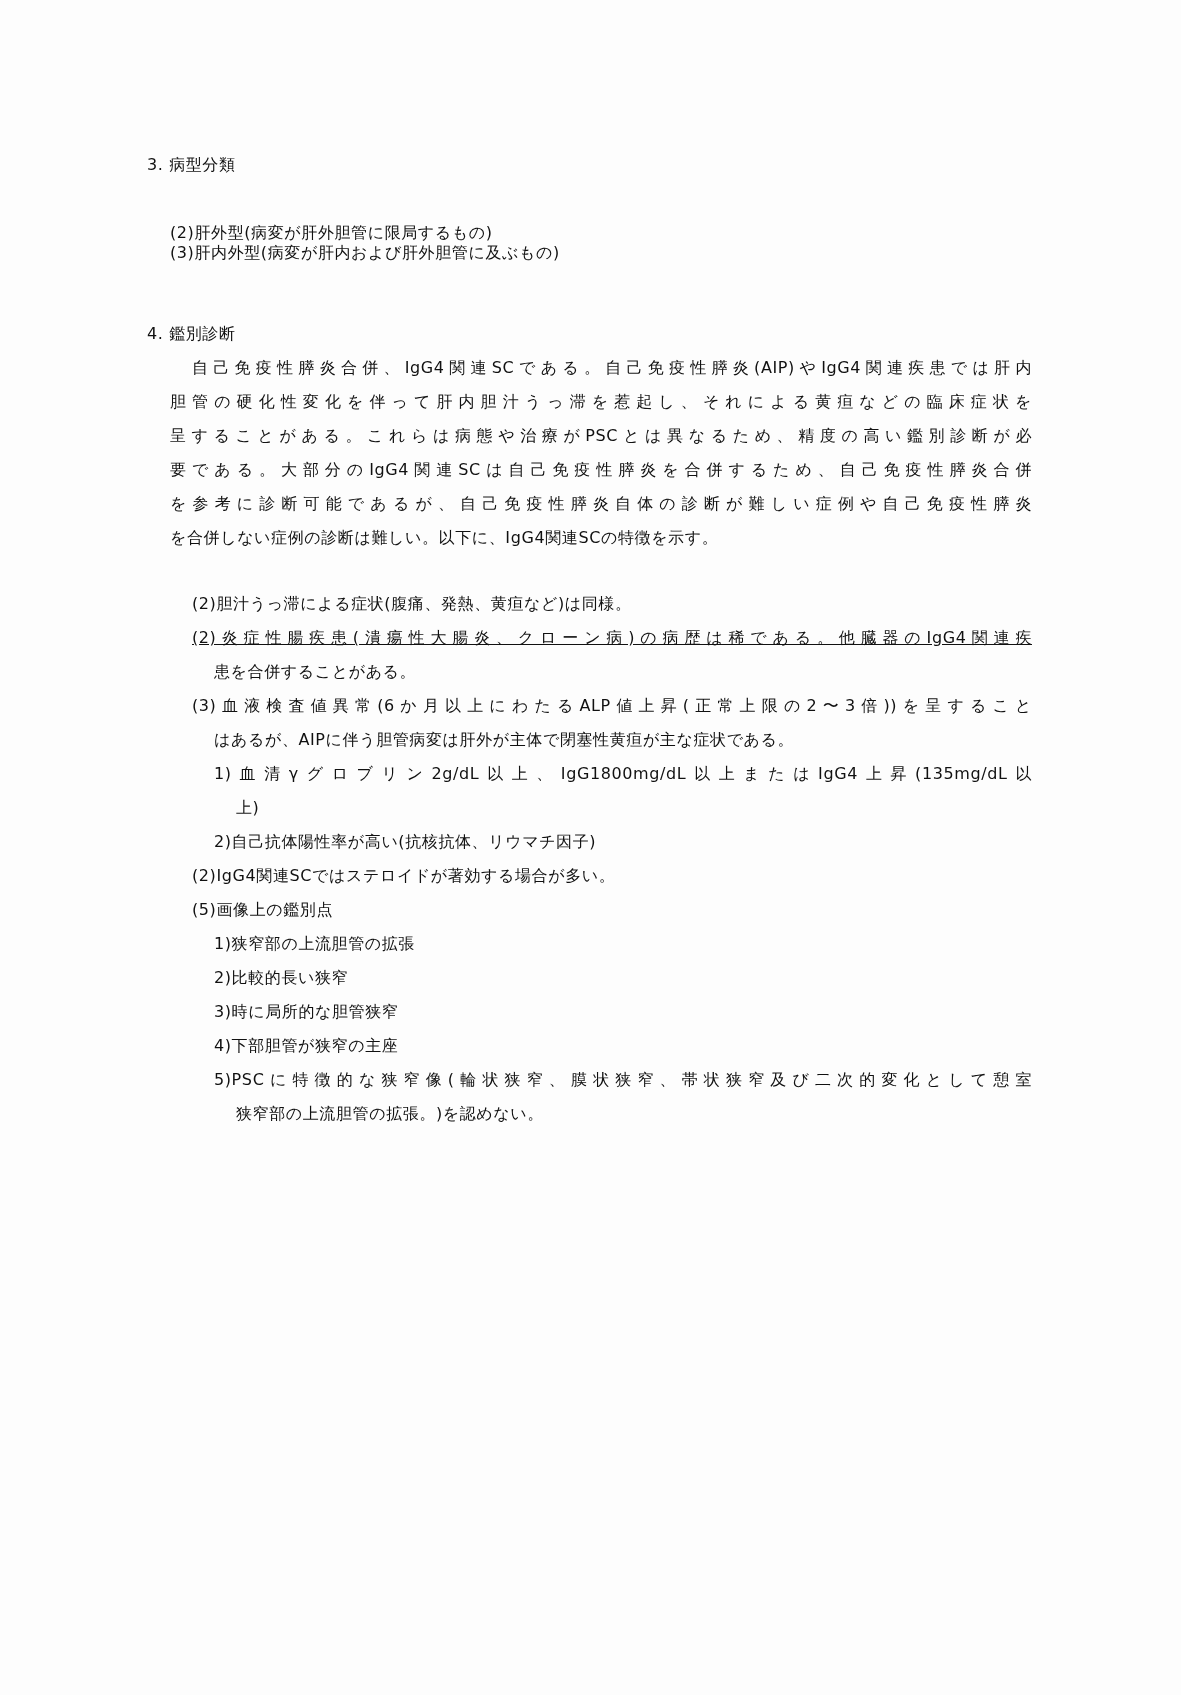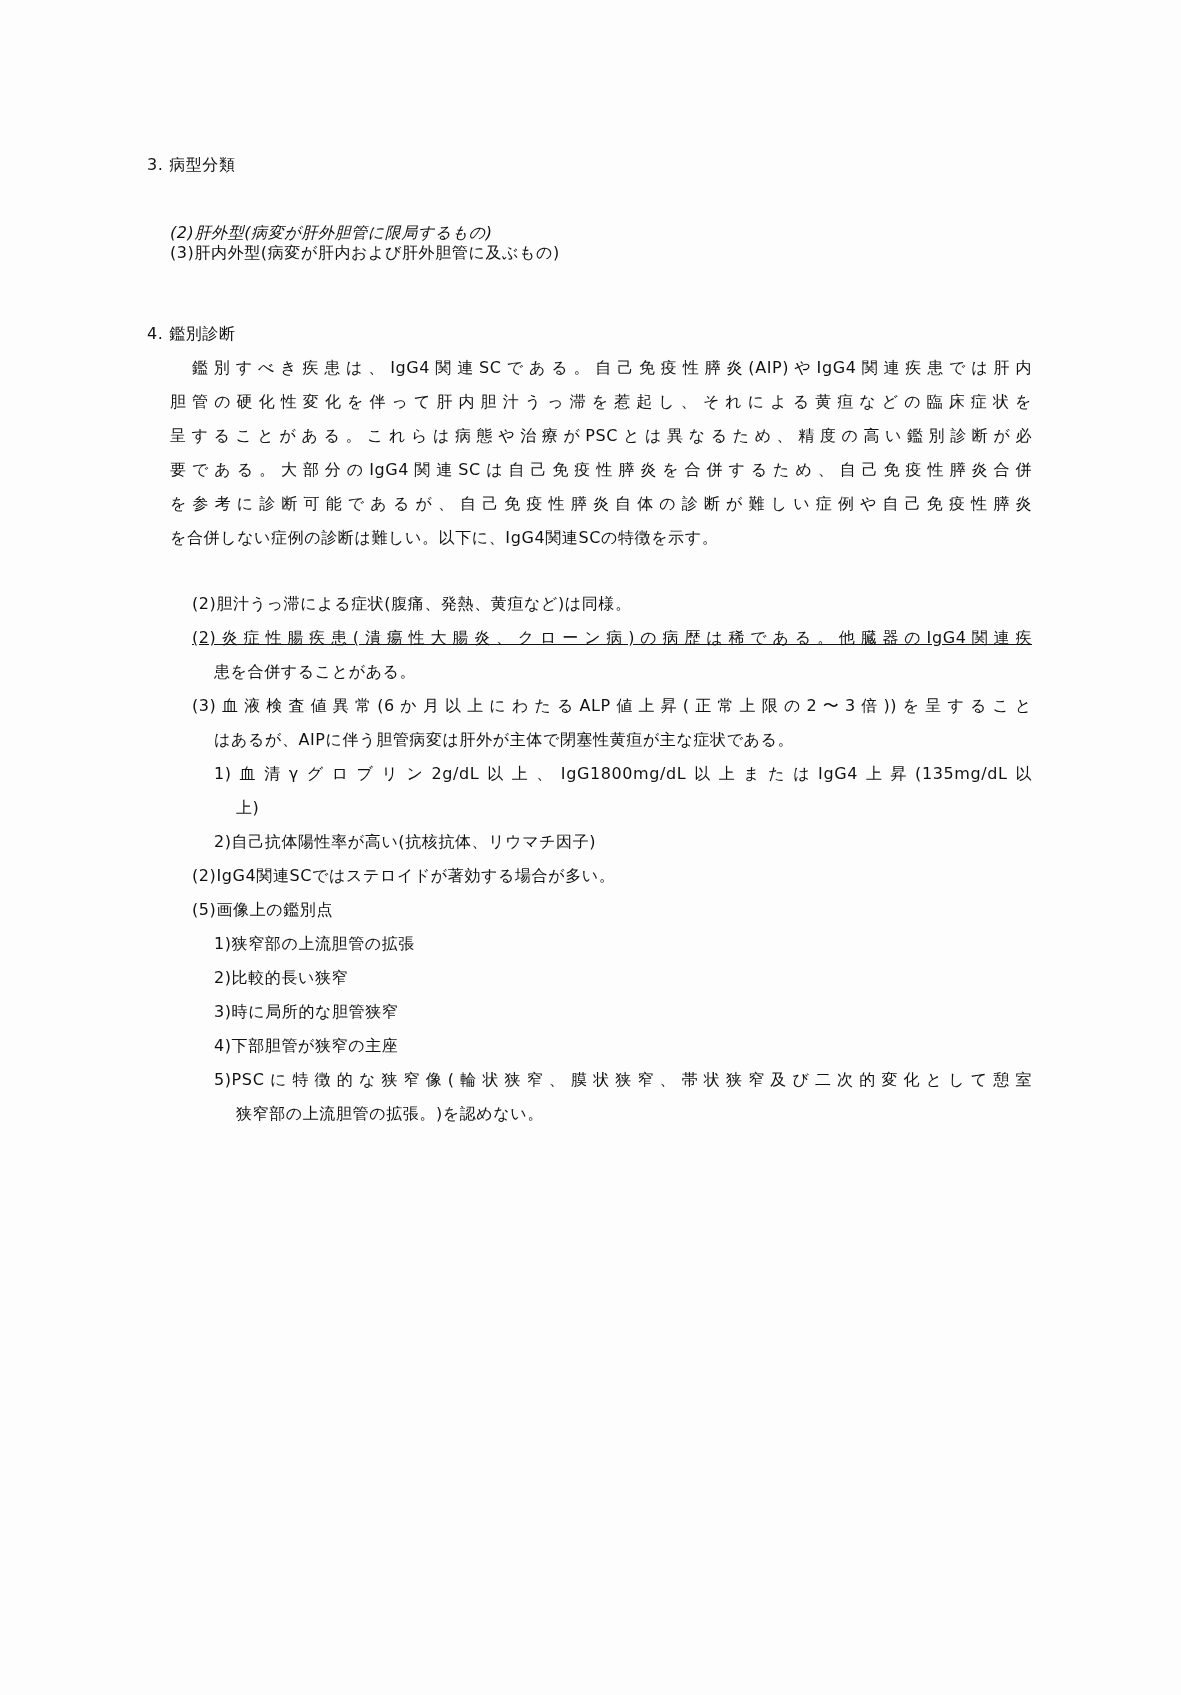--- a/index.html
+++ b/index.html
@@ -24,27 +24,27 @@
     text-align-last: justify;
     white-space: normal;
   }
 </style>
 </head>
 <body>
 
 <div class="page">
 
   <div class="line" style="left:147px; top:153px;">3. 病型分類</div>
-  <div class="line" style="left:170px; top:221px;font-style:italic;">(2)肝外型(病変が肝外胆管に限局するもの)</div>
+  <div class="line" style="left:170px; top:221px;">(2)肝外型(病変が肝外胆管に限局するもの)</div>
   <div class="line" style="left:170px; top:241px;">(3)肝内外型(病変が肝内および肝外胆管に及ぶもの)</div>
 
   <div class="line" style="left:147px; top:322px;">4. 鑑別診断</div>
 
   <div>
-    <div class="line just" style="left:192px; top:356px; width:840px;">鑑別すべき疾患は、IgG4関連SCである。自己免疫性膵炎(AIP)やIgG4関連疾患では肝内</div>
+    <div class="line just" style="left:192px; top:356px; width:840px;">自己免疫性膵炎合併、IgG4関連SCである。自己免疫性膵炎(AIP)やIgG4関連疾患では肝内</div>
     <div class="line just" style="left:170px; top:390px; width:862px;">胆管の硬化性変化を伴って肝内胆汁うっ滞を惹起し、それによる黄疸などの臨床症状を</div>
     <div class="line just" style="left:170px; top:424px; width:862px;">呈することがある。これらは病態や治療がPSCとは異なるため、精度の高い鑑別診断が必</div>
     <div class="line just" style="left:170px; top:458px; width:862px;">要である。大部分のIgG4関連SCは自己免疫性膵炎を合併するため、自己免疫性膵炎合併</div>
     <div class="line just" style="left:170px; top:492px; width:862px;">を参考に診断可能であるが、自己免疫性膵炎自体の診断が難しい症例や自己免疫性膵炎</div>
     <div class="line" style="left:170px; top:526px;">を合併しない症例の診断は難しい。以下に、IgG4関連SCの特徴を示す。</div>
   </div>
 
   <div>
     <div class="line" style="left:192px; top:592px;">(2)胆汁うっ滞による症状(腹痛、発熱、黄疸など)は同様。</div>
 

